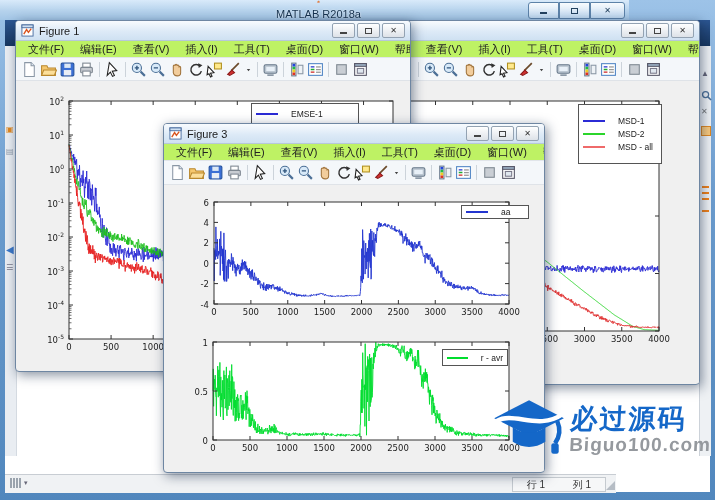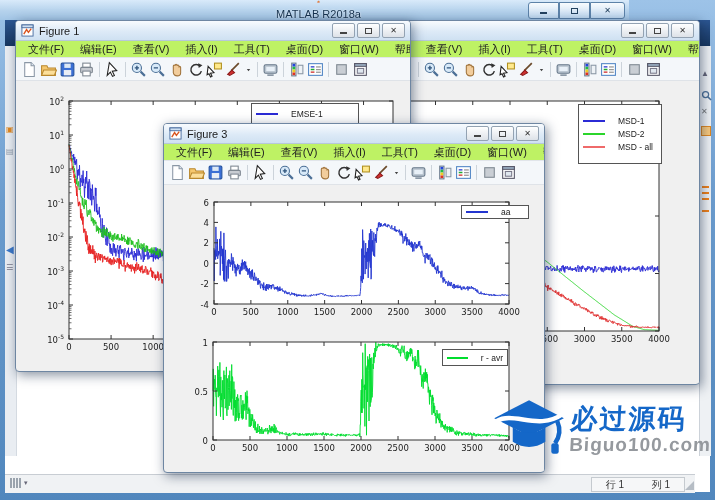--- a/index.html
+++ b/index.html
@@ -18,21 +18,21 @@
   .ide-canvas{position:absolute;left:5px;top:20px;width:705px;height:472px;background:#ffffff;}
   .navy-band{position:absolute;left:5px;top:20px;width:705px;height:26px;background:linear-gradient(#2c5692,#17365e);}
   .left-strip{position:absolute;left:5px;top:46px;width:11px;height:410px;background:#e9edf2;border-right:1px solid #d4dae1;}
   .left-strip .mini{position:absolute;left:1px;font-size:8px;line-height:8px;}
   .right-strip{position:absolute;left:699px;top:46px;width:11px;height:410px;background:#eef1f4;border-left:1px solid #ccd2d9;}
   .right-strip .mini{position:absolute;left:1px;font-size:8px;line-height:8px;}
   .orange-dash{position:absolute;left:2px;width:7px;height:2px;background:#f08018;}
   .details-bar{position:absolute;left:5px;top:456px;width:705px;height:17px;box-sizing:border-box;
     background:linear-gradient(#fdfdfe,#edf1f6);border-top:1px solid #ccd2d9;border-bottom:1px solid #ccd2d9;
     font-size:11px;color:#333;line-height:16px;padding-left:16px;}
-  .status-bar{position:absolute;left:5px;top:474px;width:690px;height:18px;background:#f0f2f4;border-top:1px solid #c8cdd3;}
+  .status-bar{position:absolute;left:5px;top:474px;width:611px;height:18px;background:#f0f2f4;border-top:1px solid #c8cdd3;}
   .status-grip{position:absolute;left:5px;top:3px;display:flex;gap:1px;align-items:center;}
   .status-grip i{display:block;width:2px;height:10px;background:#9aa3ad;}
   .status-grip b{font-size:7px;color:#667;font-weight:normal;margin-left:2px;}
   .rowcol-box{position:absolute;right:10px;top:2px;width:92px;height:13px;border:1px solid #c5cacf;background:#f6f7f8;
     font-size:10px;color:#333;display:flex;align-items:center;justify-content:space-around;}
   .corner-grip{position:absolute;right:1px;top:6px;width:0;height:0;border-left:9px solid transparent;border-bottom:9px solid #b6bdc5;}
   
   .fig-window{position:absolute;background:#f0f0f0;border:1px solid #6e86a2;border-radius:4px;
     box-shadow:2px 3px 12px rgba(15,35,65,.5);overflow:hidden;box-sizing:border-box;}
   .fig-titlebar{height:20px;background:linear-gradient(#f8fbfe,#ddeaf7 55%,#cfe1f2);border-bottom:1px solid #b7c8d9;

